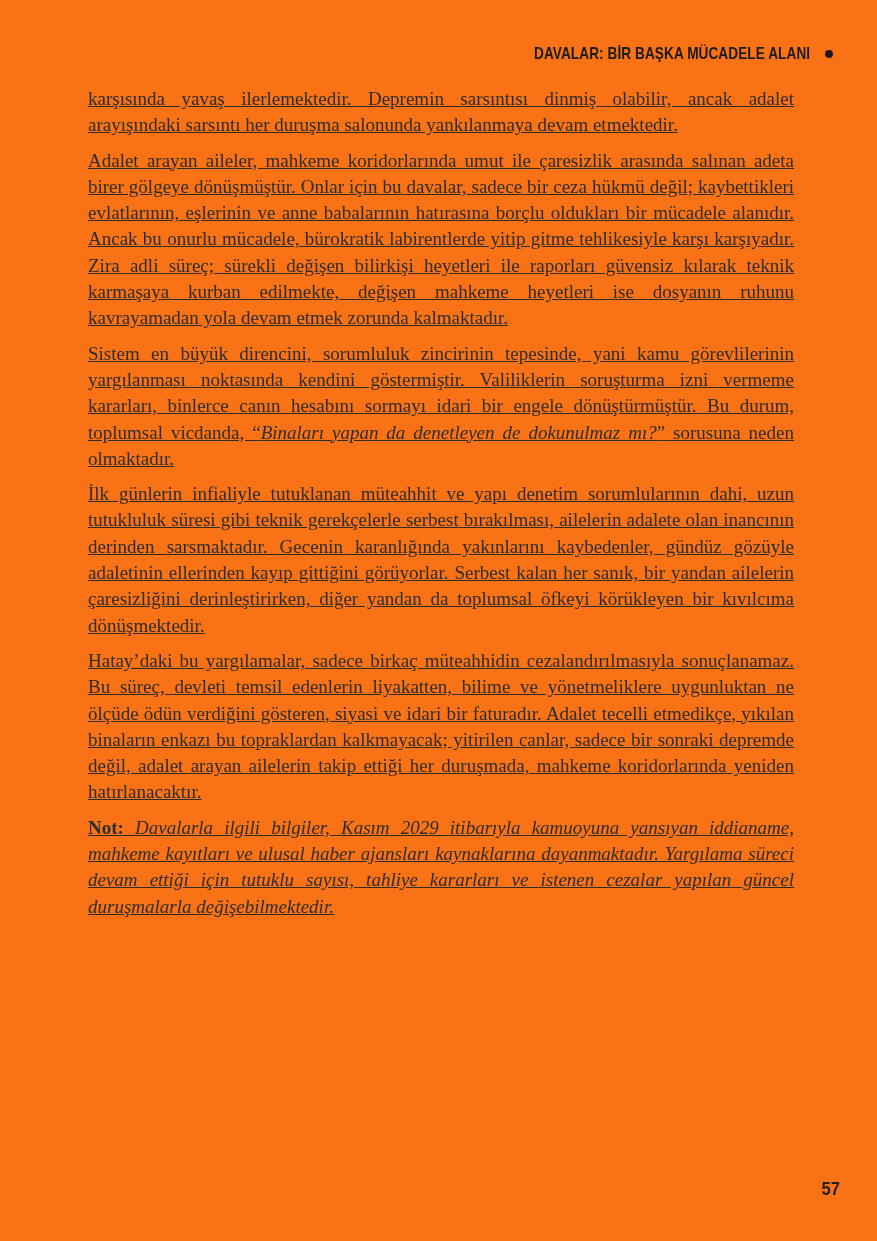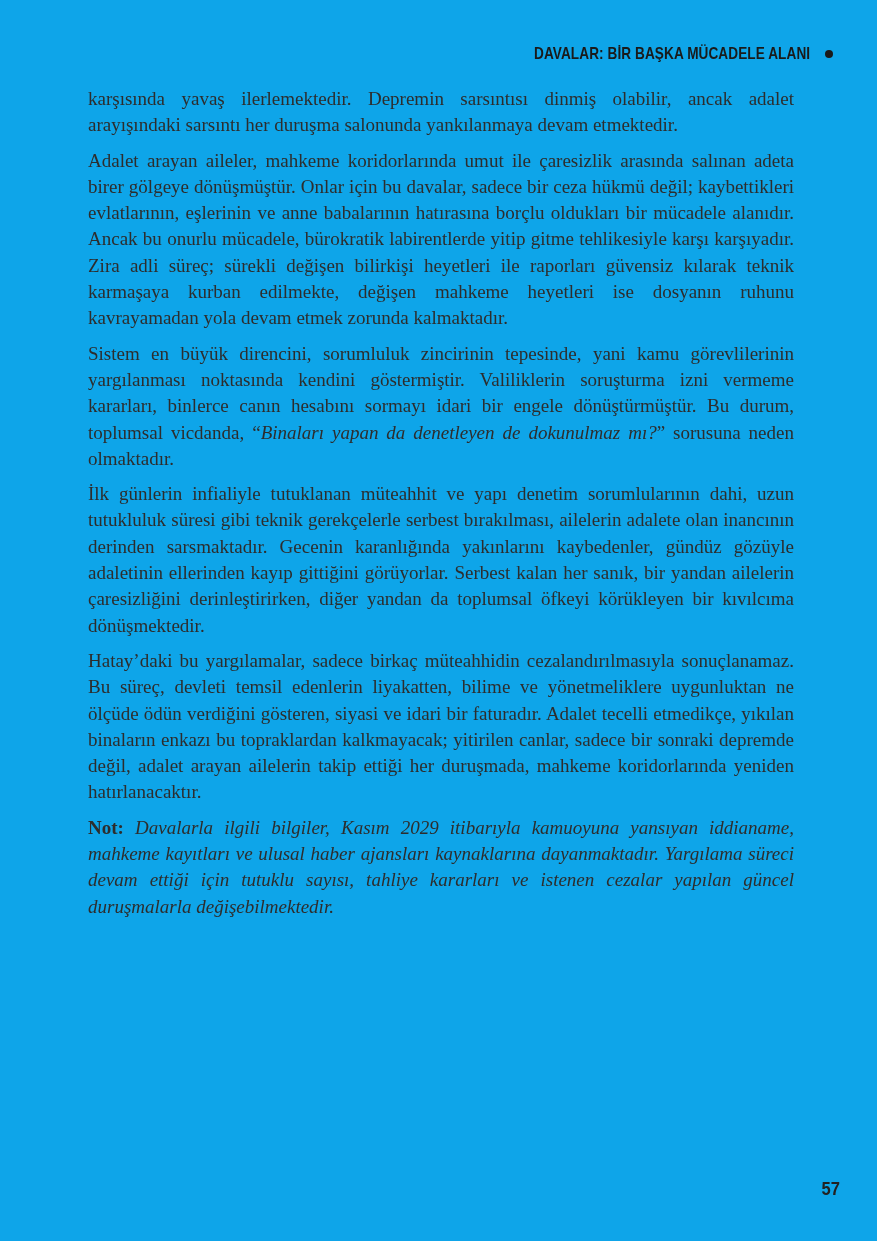--- a/index.html
+++ b/index.html
@@ -4,21 +4,21 @@
 <style>
   html, body {
     margin: 0;
     padding: 0;
     background: #ffffff;
   }
   .page {
     position: relative;
     width: 877px;
     height: 1241px;
-    background: #0ea5e9;
+    background: #f97316;
     overflow: hidden;
     font-family: "Liberation Serif", serif;
   }
   .running-header {
     position: absolute;
     top: 44px;
     right: 44px;
     display: flex;
     align-items: center;
   }
@@ -47,20 +47,21 @@
     width: 706px;
     color: #2d2d2d;
     font-size: 19px;
     line-height: 26.3px;
     text-align: justify;
     hyphens: auto;
     -webkit-hyphens: auto;
   }
   .article p {
     margin: 0 0 9px 0;
+    text-decoration: underline;
   }
   .run-n { font-style: normal; }
   .run-i { font-style: italic; }
   .run-b { font-weight: 700; font-style: normal; }
   .page-number {
     position: absolute;
     top: 1179px;
     right: 37px;
     font-family: "Liberation Sans", sans-serif;
     font-weight: 700;

